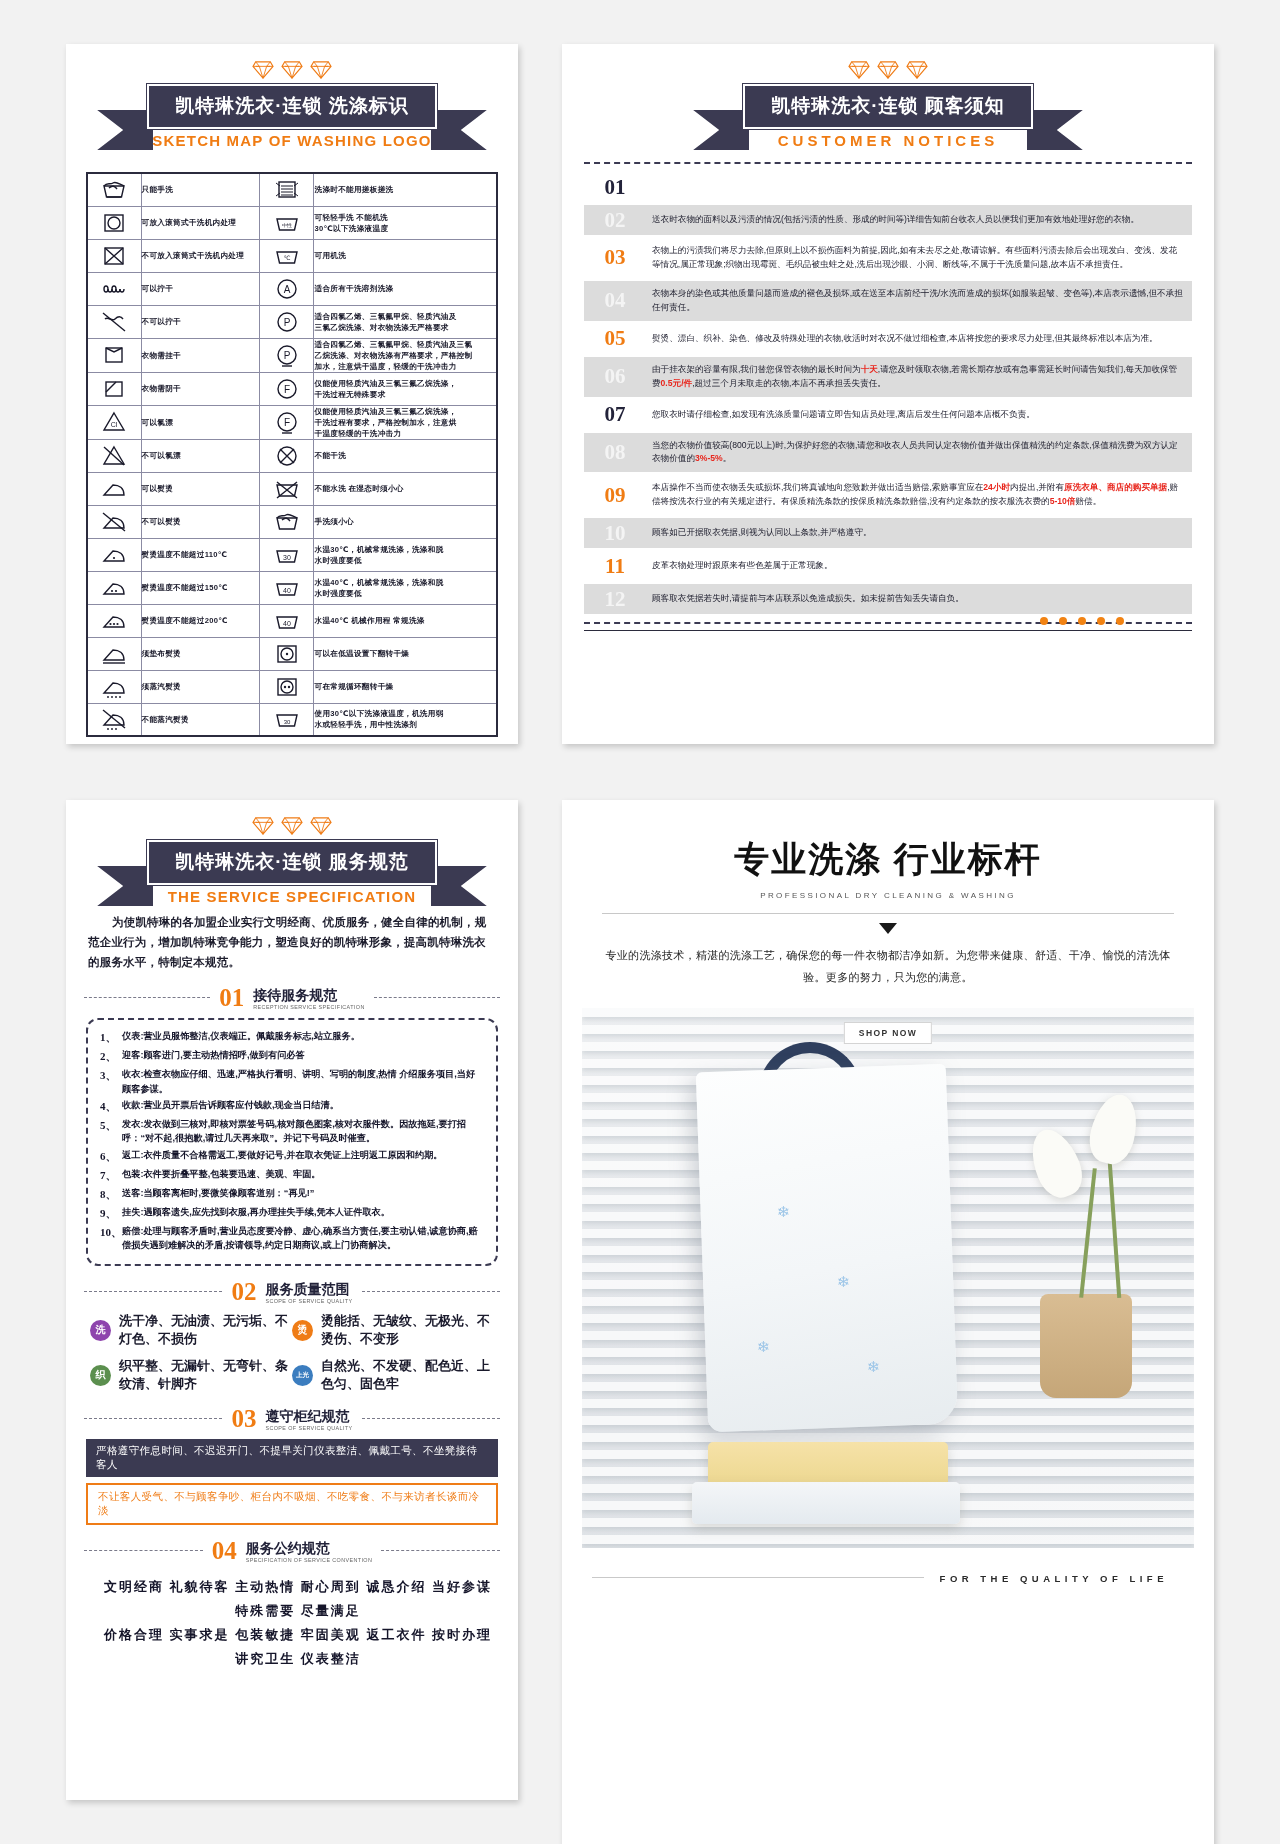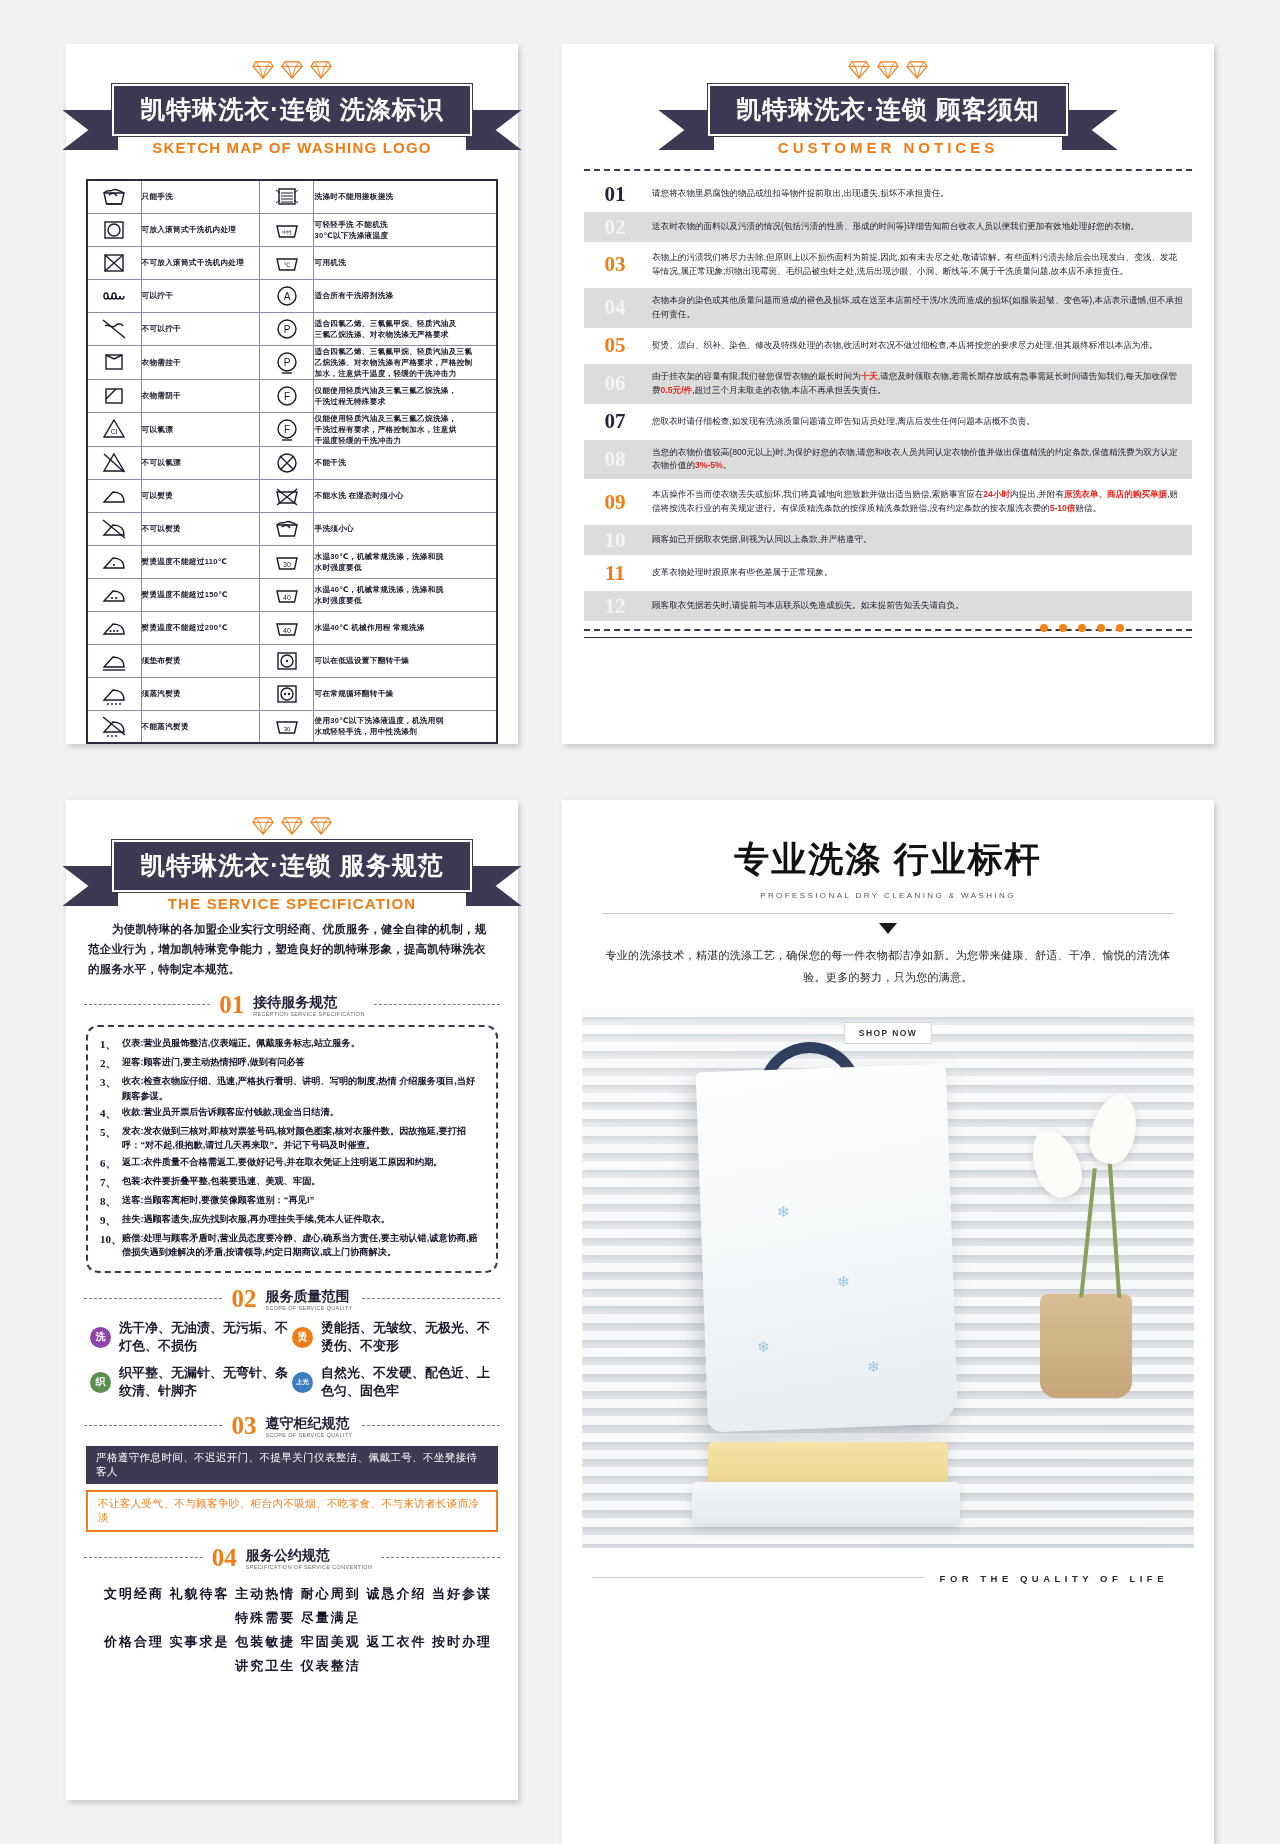--- a/index.html
+++ b/index.html
@@ -30,21 +30,21 @@
     background: #3b3a52;
   }
   .ribbon-tail.left  { left: -50px;  clip-path: polygon(0 0, 100% 0, 100% 100%, 0 100%, 26px 50%); }
   .ribbon-tail.right { right: -50px; clip-path: polygon(0 0, 100% 0, calc(100% - 26px) 50%, 100% 100%, 0 100%); }
   .ribbon-main {
     position: relative; z-index: 2;
     background: #3b3a52;
     border: 2px solid #fff;
     outline: 1px solid #3b3a52;
     color: #fff;
-    font-size: 25px; font-weight: bold;
+    font-size: 19px; font-weight: bold;
     padding: 7px 26px 8px;
     letter-spacing: 1px;
     white-space: nowrap;
   }
   .ribbon-sub {
     position: relative; z-index: 3;
     margin-top: 3px;
     color: #f07c13; font-size: 15px; font-weight: bold;
     letter-spacing: 1.2px;
   }
@@ -518,21 +518,20 @@
         <div class="ribbon-tail right"></div>
         <div class="ribbon-main">凯特琳洗衣·连锁 顾客须知</div>
         <div class="ribbon-sub spaced">CUSTOMER NOTICES</div>
       </div>
     </div>
     <div class="notice-body">
       <div class="dash-line"></div>
       <div id="notices-list">
           <div class="notice-row">
             <div class="notice-num n-dark">01</div>
-            <div class="notice-txt">请您将衣物里易腐蚀的物品或纽扣等物件提前取出,出现遗失,损坏不承担责任。</div>
           </div>
           <div class="notice-row shaded">
             <div class="notice-num n-white">02</div>
             <div class="notice-txt">送衣时衣物的面料以及污渍的情况(包括污渍的性质、形成的时间等)详细告知前台收衣人员以便我们更加有效地处理好您的衣物。</div>
           </div>
           <div class="notice-row">
             <div class="notice-num n-orange">03</div>
             <div class="notice-txt">衣物上的污渍我们将尽力去除,但原则上以不损伤面料为前提,因此,如有未去尽之处,敬请谅解。有些面料污渍去除后会出现发白、变浅、发花等情况,属正常现象;织物出现霉斑、毛织品被虫蛀之处,洗后出现沙眼、小洞、断线等,不属于干洗质量问题,故本店不承担责任。</div>
           </div>
           <div class="notice-row shaded">

